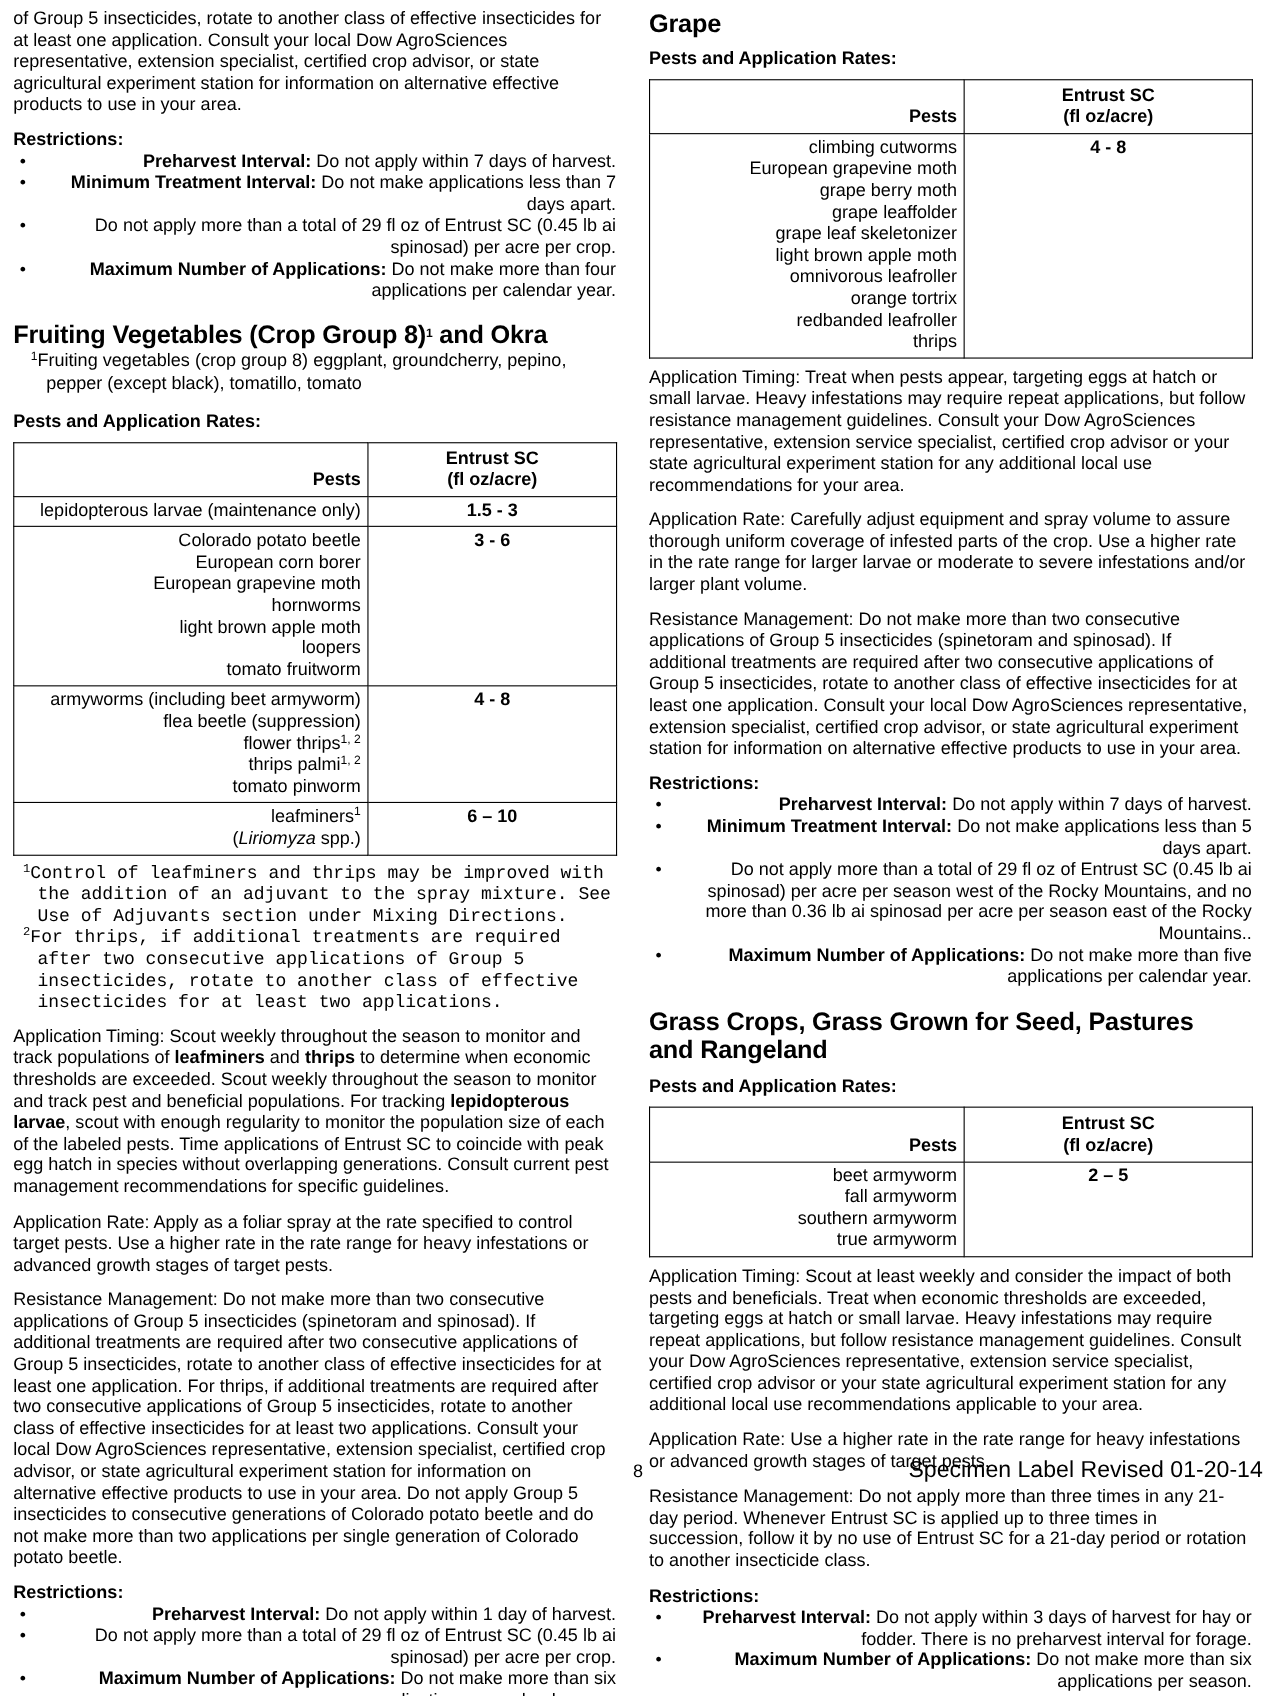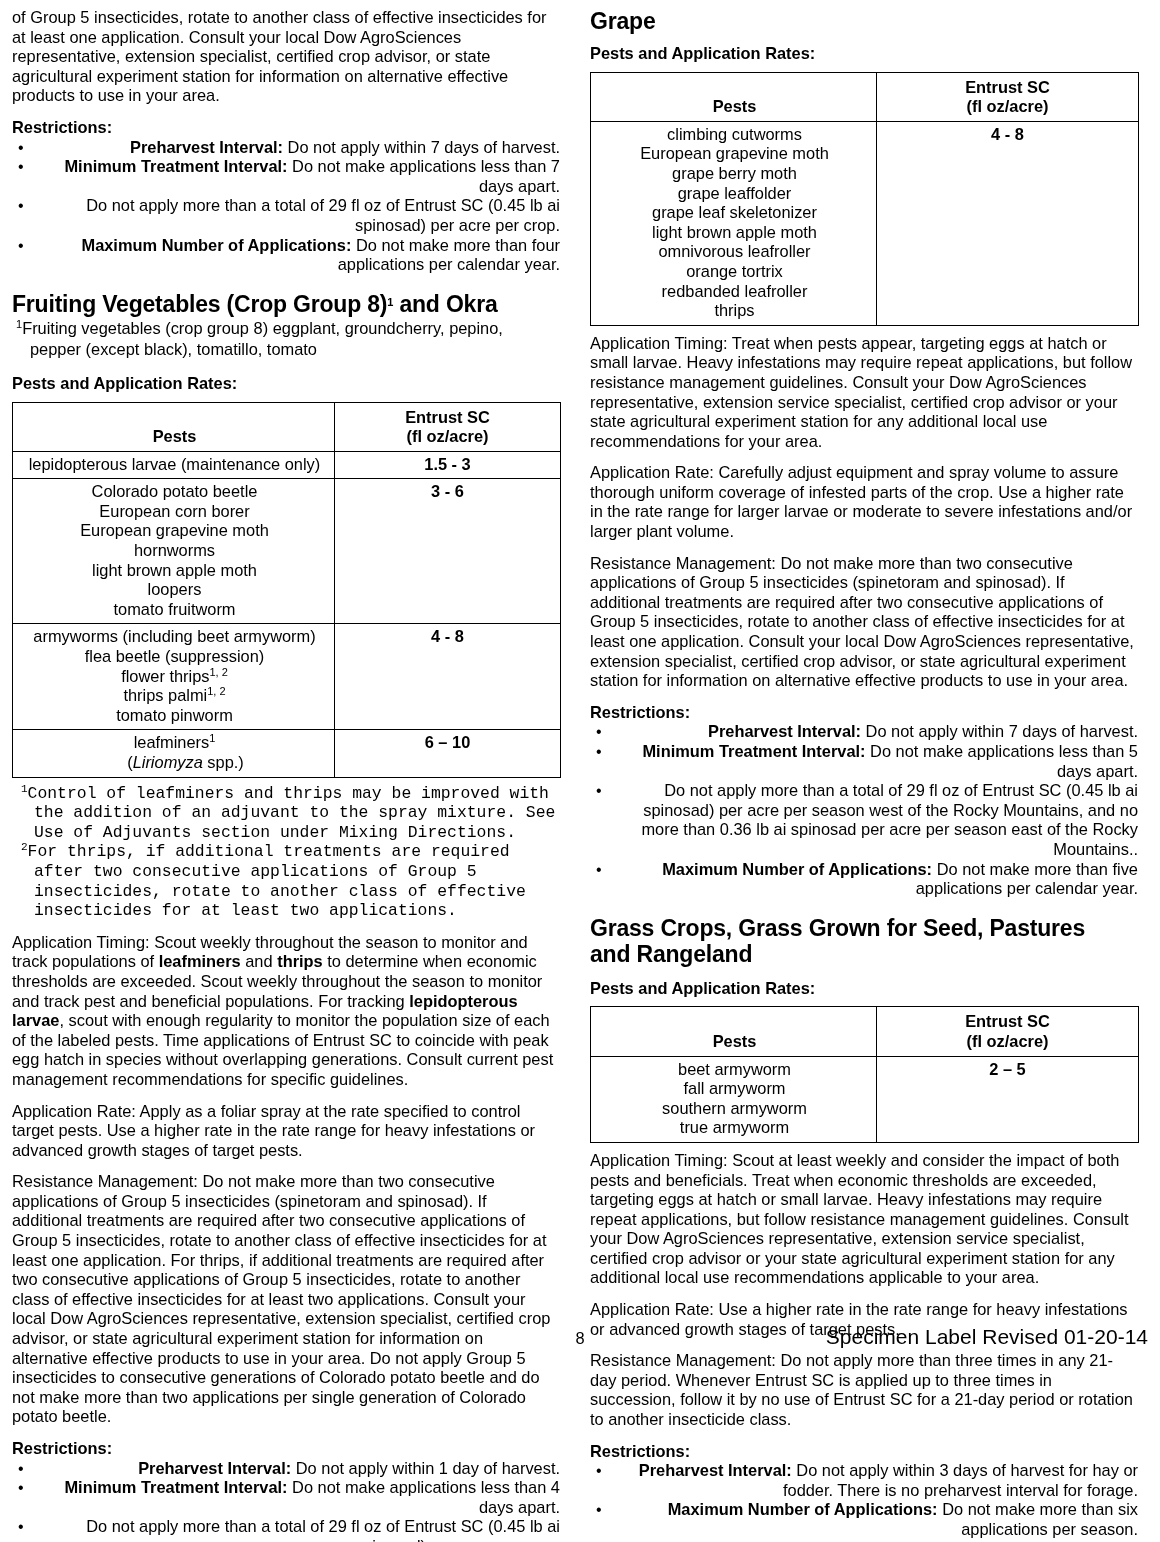--- a/index.html
+++ b/index.html
@@ -65,21 +65,21 @@
   .fn {
     padding-left: 22px;
     text-indent: -13px;
     margin-bottom: 0;
     font-family: Liberation Mono, monospace;
   }
   .fn .marker { vertical-align: 0.52em; font-size: 11px; line-height: 0; }
   .sub-note {
     font-size: 16.4px;
     line-height: 19.6px;
-    margin: 0 0 2px 4px;
+    margin: 0 0 2px 16px;
     padding-left: 10px;
     text-indent: -10px;
   }
   
   ul.bullets {
     list-style: none;
     margin: 0 0 12px 0;
     padding: 0;
   }
   ul.bullets li {
@@ -109,21 +109,21 @@
     width: 100%;
     margin: 0 0 4px 0;
     table-layout: fixed;
   }
   table.rates td, table.rates th {
     border: 1.6px solid #000;
     vertical-align: top;
     font-size: 16.4px;
     line-height: 19.6px;
     font-weight: normal;
-    text-align: center;
+    text-align: right;
   }
   table.rates .hdr-pests {
     padding: 20px 6px 4px 8px;
     font-weight: bold;
     vertical-align: bottom;
   }
   table.rates .hdr-rate {
     padding: 5px 6px 4px 6px;
     font-weight: bold;
     text-align: center;
@@ -254,21 +254,20 @@
 
       <p><span class="lead">Application Timing:</span><span class="rich"> Scout weekly throughout the season to monitor and track populations of <span class="bold">leafminers</span> and <span class="bold">thrips</span> to determine when economic thresholds are exceeded.  Scout weekly throughout the season to monitor and track pest and beneficial populations.  For tracking <span class="bold">lepidopterous larvae</span>, scout with enough regularity to monitor the population size of each of the labeled pests.  Time applications of Entrust SC to coincide with peak egg hatch in species without overlapping generations.  Consult current pest management recommendations for specific guidelines.</span></p>
 
       <p><span class="lead">Application Rate:</span><span> Apply as a foliar spray at the rate specified to control target pests.  Use a higher rate in the rate range for heavy infestations or advanced growth stages of target pests.</span></p>
 
       <p><span class="lead">Resistance Management:</span><span> Do not make more than two consecutive applications of Group 5 insecticides (spinetoram and spinosad).  If additional treatments are required after two consecutive applications of Group 5 insecticides, rotate to another class of effective insecticides for at least one application.  For thrips, if additional treatments are required after two consecutive applications of Group 5 insecticides, rotate to another class of effective insecticides for at least two applications.  Consult your local Dow AgroSciences representative, extension specialist, certified crop advisor, or state agricultural experiment station for information on alternative effective products to use in your area.  Do not apply Group 5 insecticides to consecutive generations of Colorado potato beetle and do not make more than two applications per single generation of Colorado potato beetle.</span></p>
 
       <div class="restr-head">Restrictions:</div>
       <ul class="bullets" id="lc-restr-bottom">
           <li><span class="bold">Preharvest Interval:</span><span> Do not apply within 1 day of harvest.</span></li>
-          <li><span class="bold">Minimum Treatment Interval:</span><span> Do not make applications less than 4 days apart.</span></li>
           <li><span>Do not apply more than a total of 29 fl oz of Entrust SC (0.45 lb ai spinosad) per acre per crop.</span></li>
           <li><span class="bold">Maximum Number of Applications:</span><span> Do not make more than six applications per calendar year.</span></li>
         </ul>
 
     </div>
 
     <div class="col">
 
       <h1 class="sect" style="margin-top:0;">Grape</h1>
 

